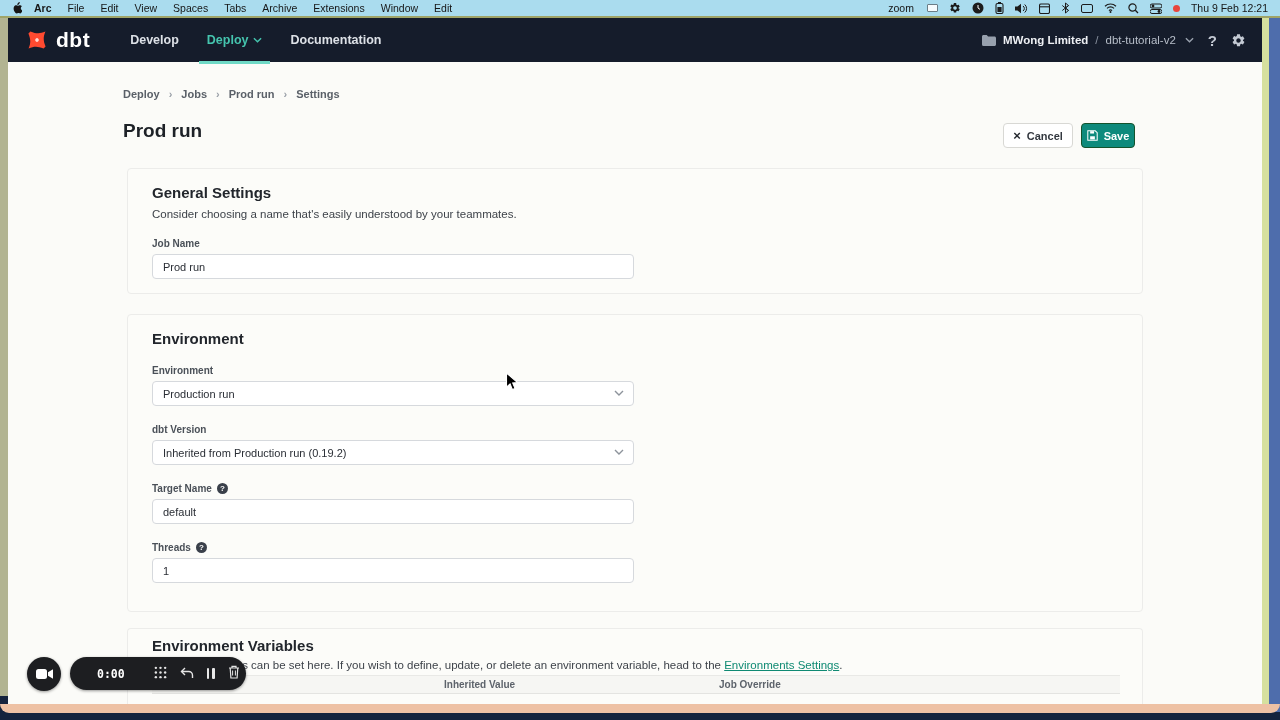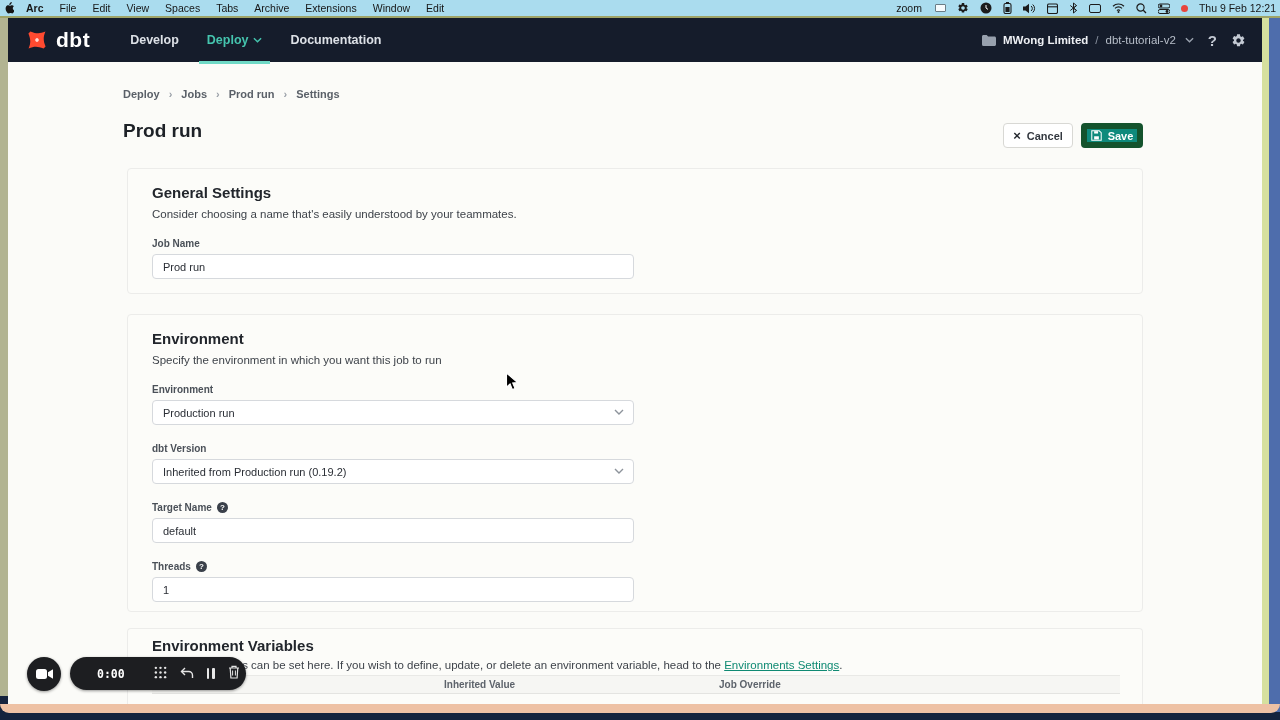--- a/index.html
+++ b/index.html
@@ -15,21 +15,21 @@
   .edge-left   { left:0; top:16; width:8px; height:696px; background:#b2b492; }
   .edge-right-green { left:1262px; top:16px; width:7px; height:696px; background:#d6e09e; }
   .edge-right-blue  { left:1269px; top:16px; width:11px; height:696px; background:#4e6dac; }
   .edge-top-olive   { left:0; top:16px; width:1280px; height:2px; background:#9fa468; }
   .edge-bottom-peach{ left:0; top:704px; width:1280px; height:9px; background:#eec1a4; border-radius:0 0 10px 10px; }
   .edge-bottom-navy { left:0; top:713px; width:1280px; height:7px; background:#15233d; }
 
   
   .menubar {
     left:0; top:0; width:1280px; height:16px; background:#aadcee;
-    display:flex; align-items:center; padding:0 4px;
+    display:flex; align-items:center; padding:0 12px;
     font-size:10.5px; color:#161616; z-index:50;
   }
   .menubar .apple { font-size:11px; margin-right:4px; display:flex; align-items:center; }
   .menubar .mitem { padding:0 8px; white-space:nowrap; }
   .menubar .mitem.first { font-weight:bold; }
   .menubar-right { margin-left:auto; display:flex; align-items:center; gap:11px; }
   .menubar-right .sicon { display:flex; align-items:center; }
   .zoom-label { font-size:10.5px; margin-right:2px; }
   .clock-label { white-space:nowrap; }
   .rec-dot { width:7px; height:7px; border-radius:50%; background:#e8453c; }
@@ -63,21 +63,21 @@
   .breadcrumb { position:absolute; left:115px; top:26px; display:flex; align-items:center; gap:9px;
     font-size:11px; color:#5a6068; font-weight:bold; }
   .breadcrumb .bsep { color:#9aa0a8; font-size:11px; }
 
   .page-title { position:absolute; left:115px; top:58px; font-size:19px; font-weight:bold; color:#1d2127; }
 
   .btn { position:absolute; height:25px; display:flex; align-items:center; justify-content:center;
     gap:6px; font-size:11px; font-weight:bold; border-radius:4px; cursor:default; }
   .btn-cancel { left:995px; top:61px; width:70px; background:#fff; border:1px solid #d8d8d4; color:#33383f; }
   .btn-cancel .x { font-size:13px; font-weight:bold; color:#24282e; line-height:1; }
-  .btn-save { left:1073px; top:61px; width:62px; background:#0e8a7c; color:#fff; border:6px solid #14532d; }
+  .btn-save { left:1073px; top:61px; width:54px; background:#0e8a7c; color:#fff; border:1px solid #14532d; }
 
   .card { position:absolute; left:119px; width:1016px; background:#fcfcf9;
     border:1px solid #ececea; border-radius:4px; padding:15px 24px; }
   .card-general { top:106px; height:126px; }
   .card-environment { top:252px; height:298px; }
   .card-envvars { top:566px; height:80px; border-bottom:none; border-radius:4px 4px 0 0; }
 
   .card h2 { font-size:15px; font-weight:bold; color:#22262c; }
   .card .desc { margin-top:7px; font-size:11.5px; color:#3e434a; }
   .fgroup { margin-top:18px; }
@@ -282,21 +282,20 @@
     <div class="fgroup">
       <div class="flabel">Job Name</div>
       <div class="control">
         <input type="text" value="Prod run" style="">
       </div>
     </div>
   </div>
 
   <div class="card card-environment">
     <h2>Environment</h2>
-    <div class="desc">Specify the environment in which you want this job to run</div>
 
     <div class="fgroup">
       <div class="flabel">Environment</div>
       <div class="control">
         <div class="selectbox">
           <span>Production run</span>
         </div>
         <svg class="chev" width="10" height="6" viewBox="0 0 10 6">
             <path d="M1 1l4 4 4-4" fill="none" stroke="#8d939b" stroke-width="1.4"></path>
           </svg>

